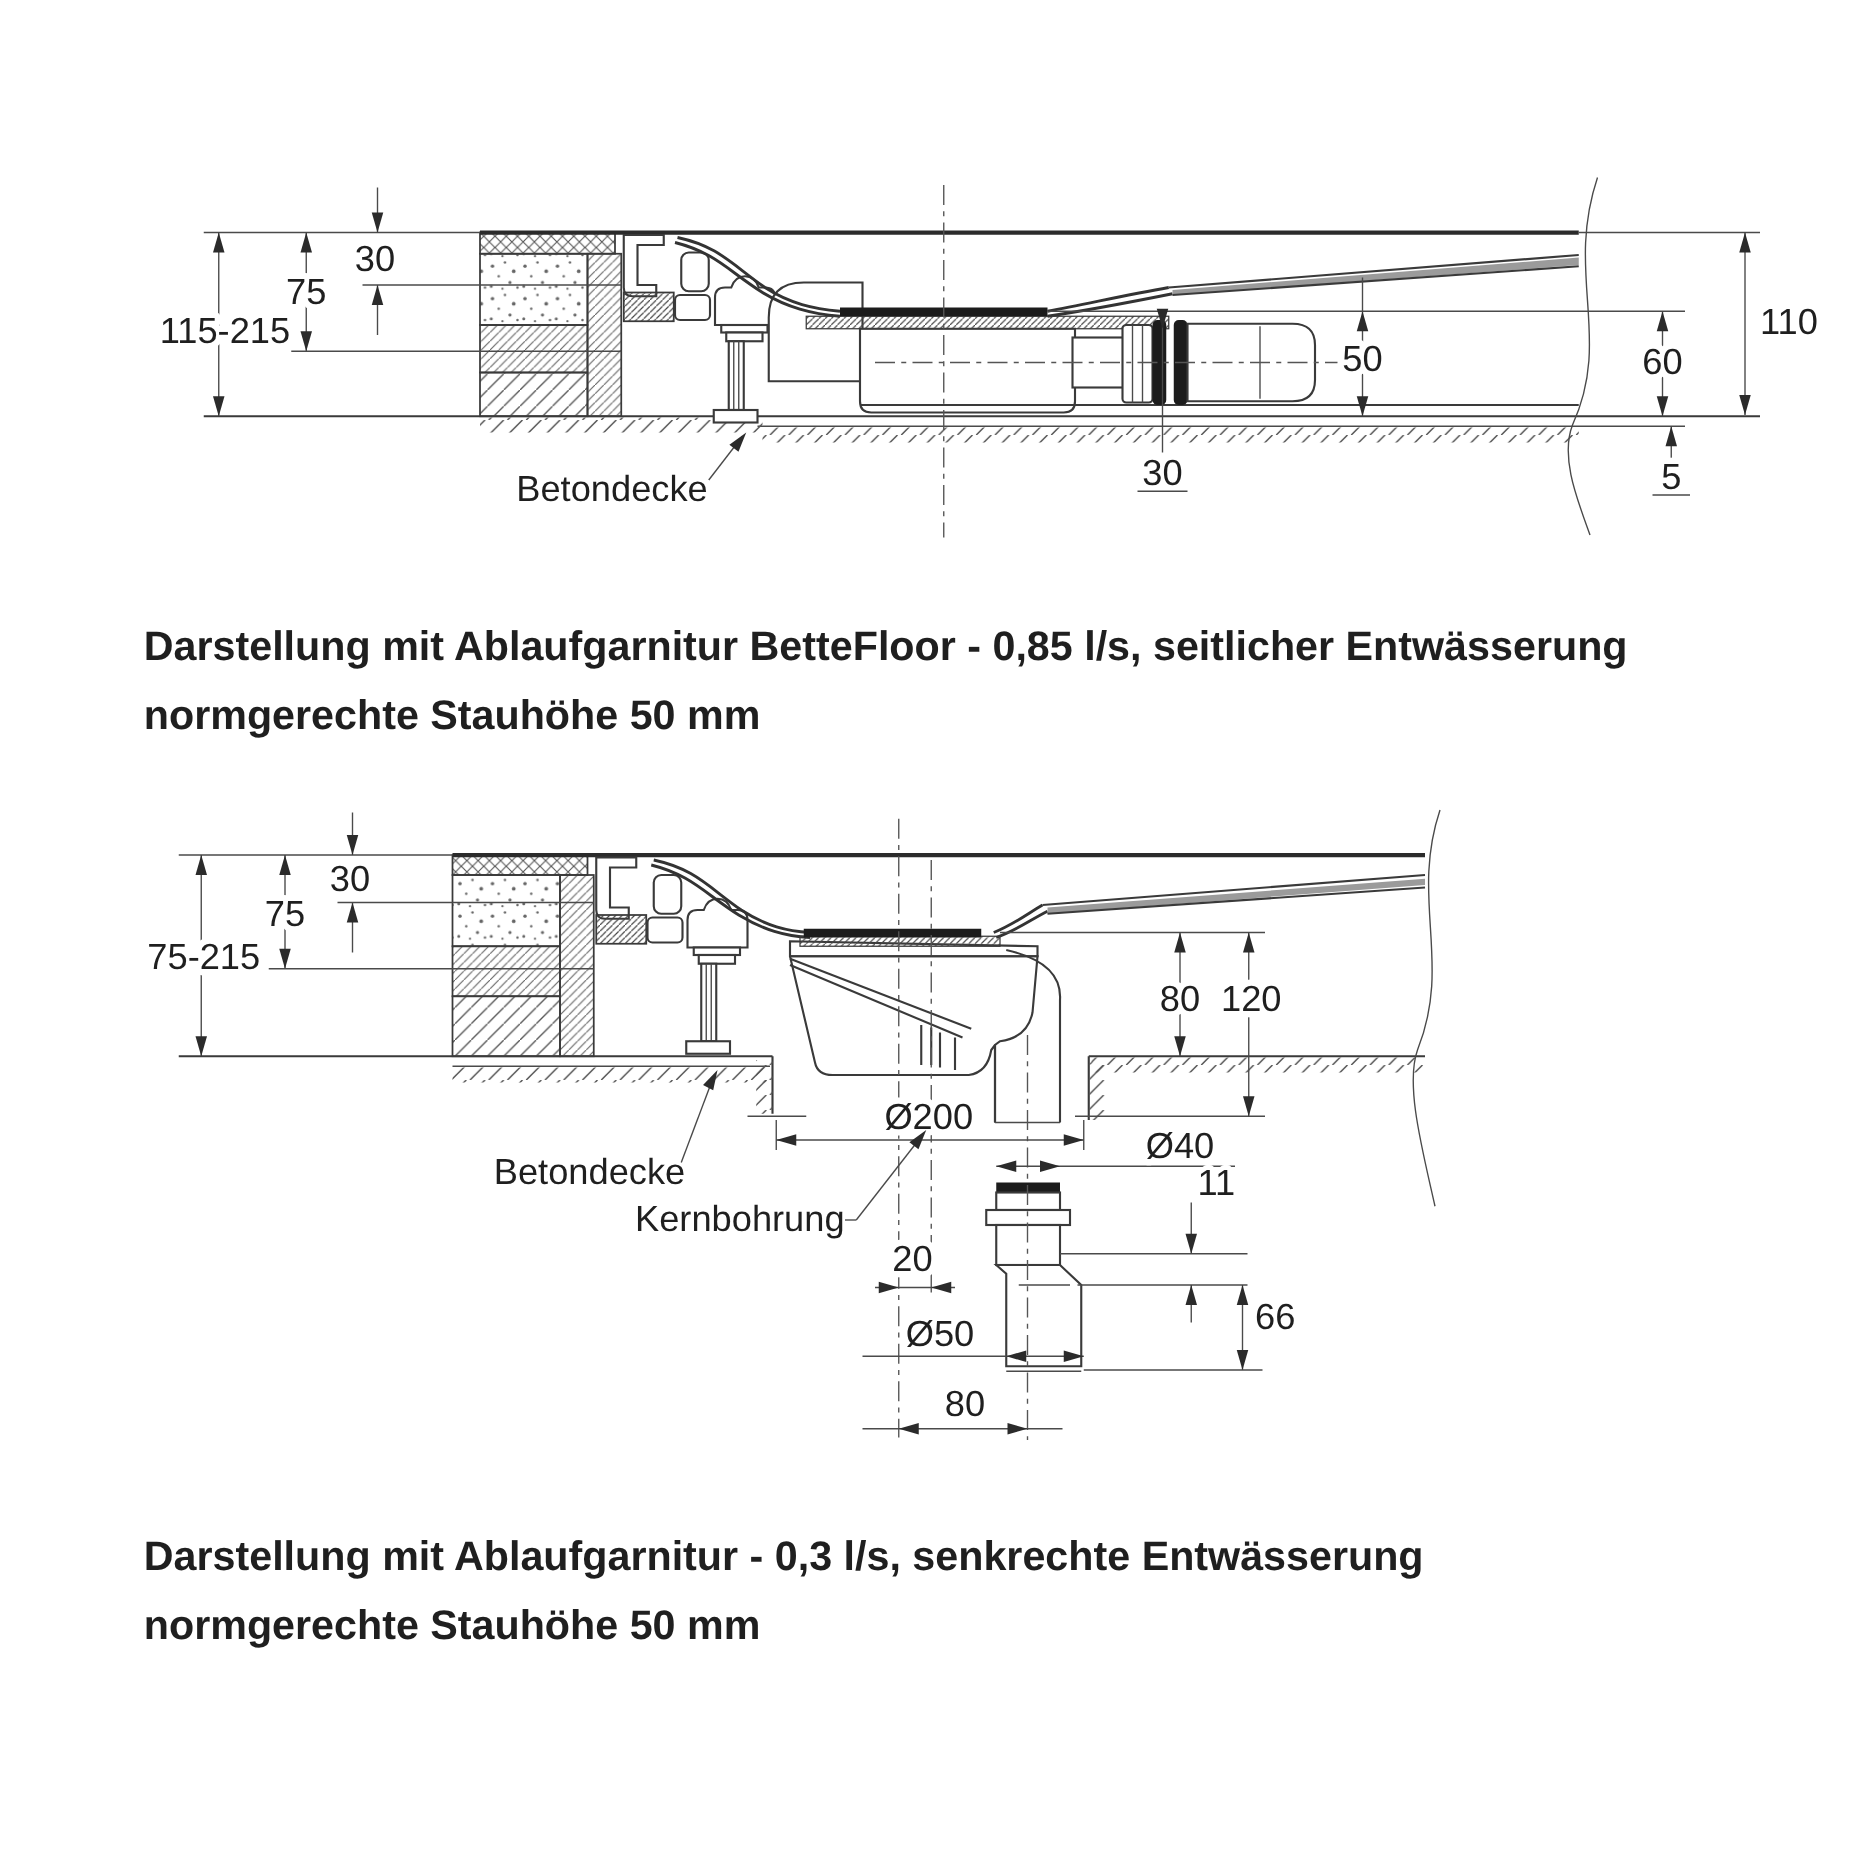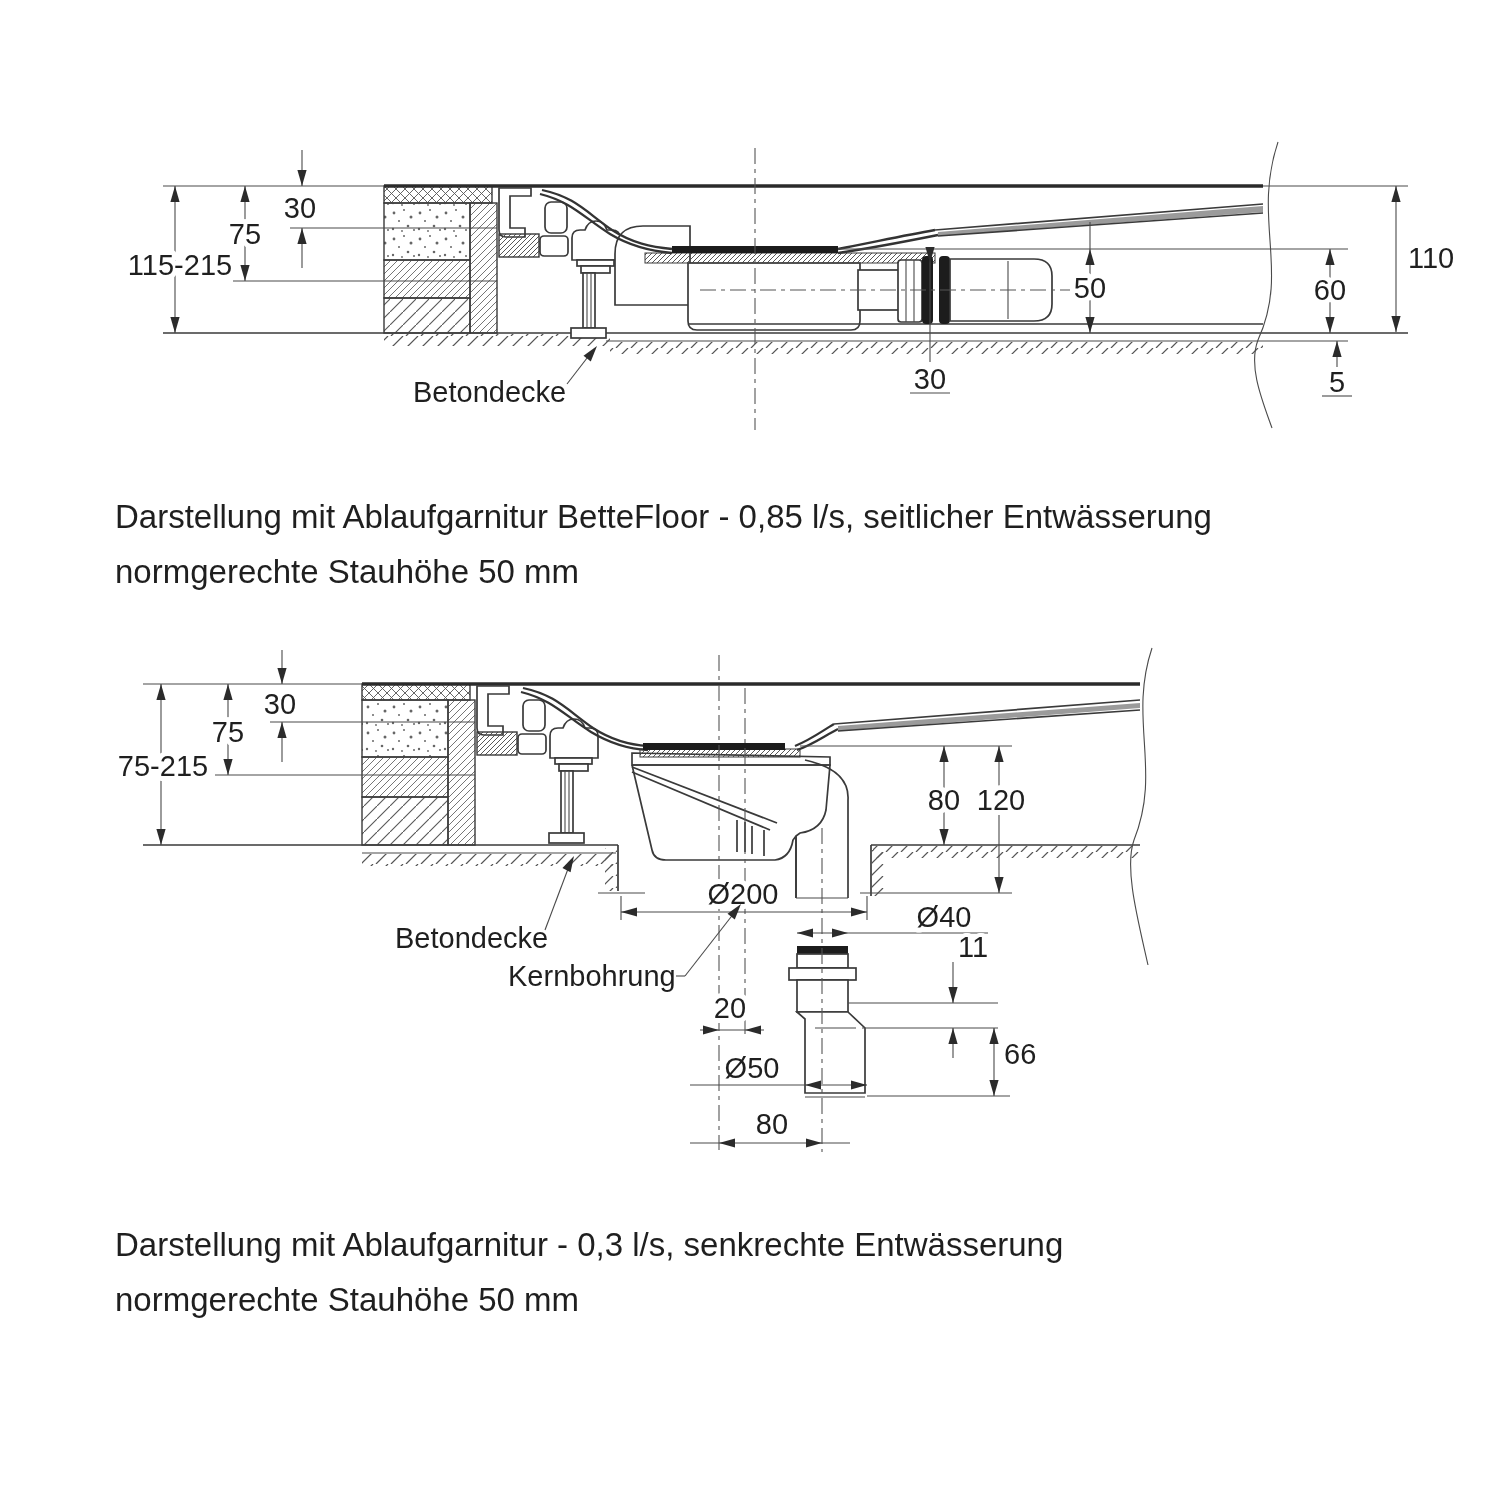--- a/index.html
+++ b/index.html
@@ -1,18 +1,18 @@
 <!DOCTYPE html>
 <html><head>
 <meta charset="utf-8">
 <style>
   html,body{margin:0;padding:0;background:#fff;}
   .stage{position:relative;width:1500px;height:1500px;background:#fff;overflow:hidden;
          font-family:"Liberation Sans",sans-serif;color:#1f1f1f;padding-left:36px;}
-  .caption{position:absolute;left:115px;font-size:33px;line-height:38px;color:#1f1f1f;white-space:nowrap;}
+  .caption{position:absolute;left:115px;font-size:33px;line-height:38px;color:#1f1f1f;white-space:nowrap;font-weight:bold;}
   svg{position:absolute;left:0;}
   svg text{font-family:"Liberation Sans",sans-serif;font-size:29px;fill:#1f1f1f;}
   text.dim{text-anchor:middle;dominant-baseline:central;paint-order:stroke;stroke:#fff;stroke-width:10px;stroke-linejoin:round;}
   text.lbl{dominant-baseline:central;paint-order:stroke;stroke:#fff;stroke-width:8px;stroke-linejoin:round;}
   .ln{stroke:#3a3a3a;stroke-width:1.7;fill:none;}
   .thin{stroke:#4a4a4a;stroke-width:1.1;fill:none;}
   .thick{stroke:#2b2b2b;stroke-width:3.4;fill:none;}
   .sheet{stroke:#333;stroke-width:2.3;fill:none;}
   .cl{stroke:#555;stroke-width:1.1;fill:none;stroke-dasharray:16 5 4 5;}
   .dark{fill:#1c1c1c;stroke:none;}

